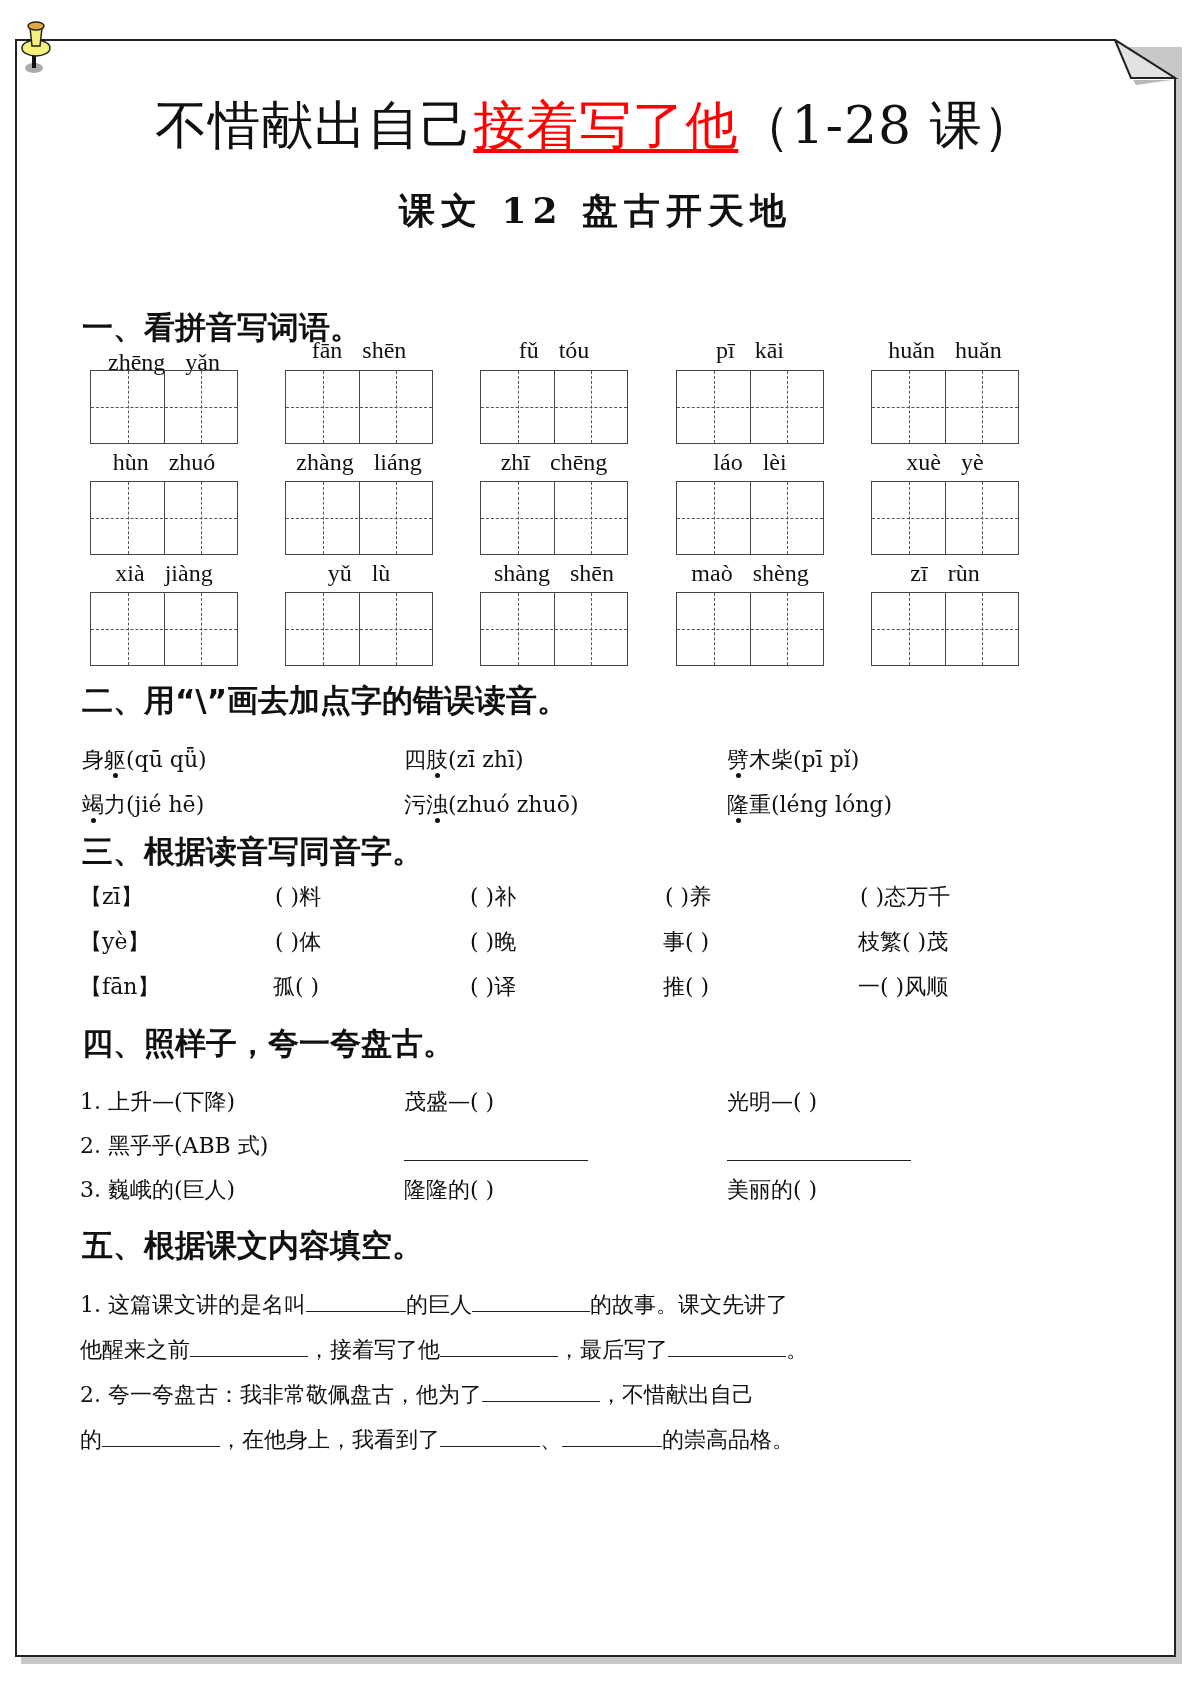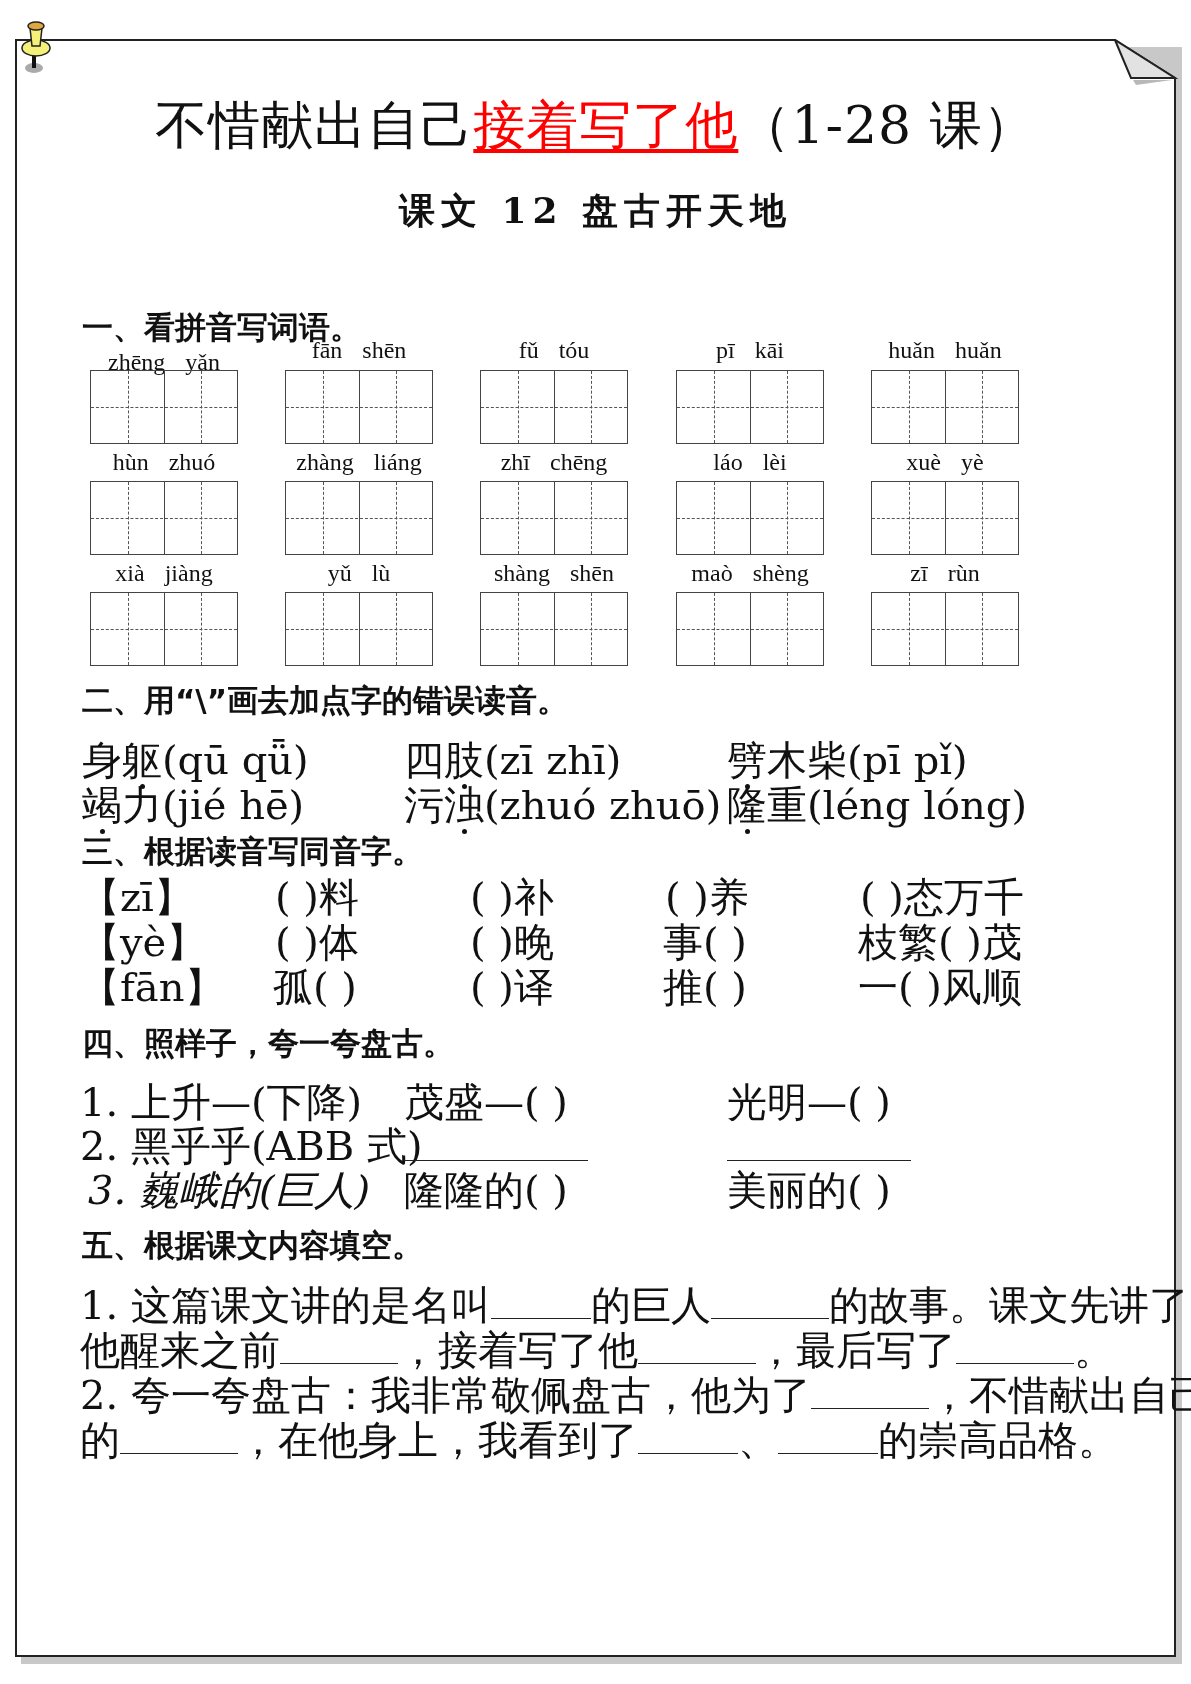--- a/index.html
+++ b/index.html
@@ -14,21 +14,21 @@
   .title .red { color:#ff0000; text-decoration:underline; text-decoration-thickness:4px; text-underline-offset:6px; }
   .subtitle { left:0; width:1191px; top:185px; text-align:center; font-size:36px; font-weight:bold; line-height:50px; letter-spacing:6px; }
   .sec { left:82px; font-size:31px; font-weight:bold; line-height:44px; font-family:"DejaVu Sans","Liberation Sans",sans-serif; }
   .pinyin { font-size:24px; line-height:30px; text-align:center; width:158px;
             font-family:"Liberation Serif","DejaVu Serif",serif; word-spacing:14px; }
   .grid { position:absolute; width:148px; height:74px; border:1.5px solid #444; box-sizing:border-box; }
   .grid .mid { position:absolute; left:50%; top:0; bottom:0; border-left:1.5px solid #444; }
   .grid .hd { position:absolute; left:0; right:0; top:50%; border-top:1.5px dashed #555; }
   .grid .vd1 { position:absolute; left:25%; top:0; bottom:0; border-left:1.5px dashed #555; }
   .grid .vd2 { position:absolute; left:75%; top:0; bottom:0; border-left:1.5px dashed #555; }
-  .line { font-size:40px; line-height:44px; font-family:"DejaVu Serif","Liberation Serif",serif; }
+  .line { font-size:22px; line-height:44px; font-family:"DejaVu Serif","Liberation Serif",serif; }
   .dot { position:relative; }
   .dot::after { content:""; position:absolute; left:50%; bottom:-6px; width:5px; height:5px; margin-left:-2.5px;
                 background:#111; border-radius:50%; }
   .blankline { display:inline-block; border-bottom:1.5px solid #222; height:1px; }
 </style>
 </head>
 <body>
 
 <div class="page">
   <svg class="page-svg" width="1176" height="1645">
@@ -209,21 +209,21 @@
 <div class="abs sec" style="top:1021px;">四、照样子，夸一夸盘古。</div>
 
 <div class="abs line" style="left:80px; top:1080px;">1. 上升—(下降)</div>
 <div class="abs line" style="left:404px; top:1080px;">茂盛—(        )</div>
 <div class="abs line" style="left:727px; top:1080px;">光明—(        )</div>
 
 <div class="abs line" style="left:80px; top:1124px;">2. 黑乎乎(ABB 式)</div>
 <div class="abs" style="left:404px; top:1160px; width:184px; border-bottom:1.5px solid #222;"></div>
 <div class="abs" style="left:727px; top:1160px; width:184px; border-bottom:1.5px solid #222;"></div>
 
-<div class="abs line" style="left:88px; top:1168px;font-style:italic;">3. 巍峨的(巨人)</div>
+<div class="abs line" style="left:80px; top:1168px;">3. 巍峨的(巨人)</div>
 <div class="abs line" style="left:404px; top:1168px;">隆隆的(      )</div>
 <div class="abs line" style="left:727px; top:1168px;">美丽的(      )</div>
 
 <div class="abs sec" style="top:1223px;">五、根据课文内容填空。</div>
 
 <div class="abs line" style="left:80px; top:1283px;">
   <span>1. 这篇课文讲的是名叫</span><span class="blankline" style="width:100px;"></span><span>的巨人</span><span class="blankline" style="width:118px;"></span><span>的故事。课文先讲了</span>
 </div>
 <div class="abs line" style="left:80px; top:1328px;">
   <span>他醒来之前</span><span class="blankline" style="width:118px;"></span><span>，接着写了他</span><span class="blankline" style="width:118px;"></span><span>，最后写了</span><span class="blankline" style="width:118px;"></span><span>。</span>

